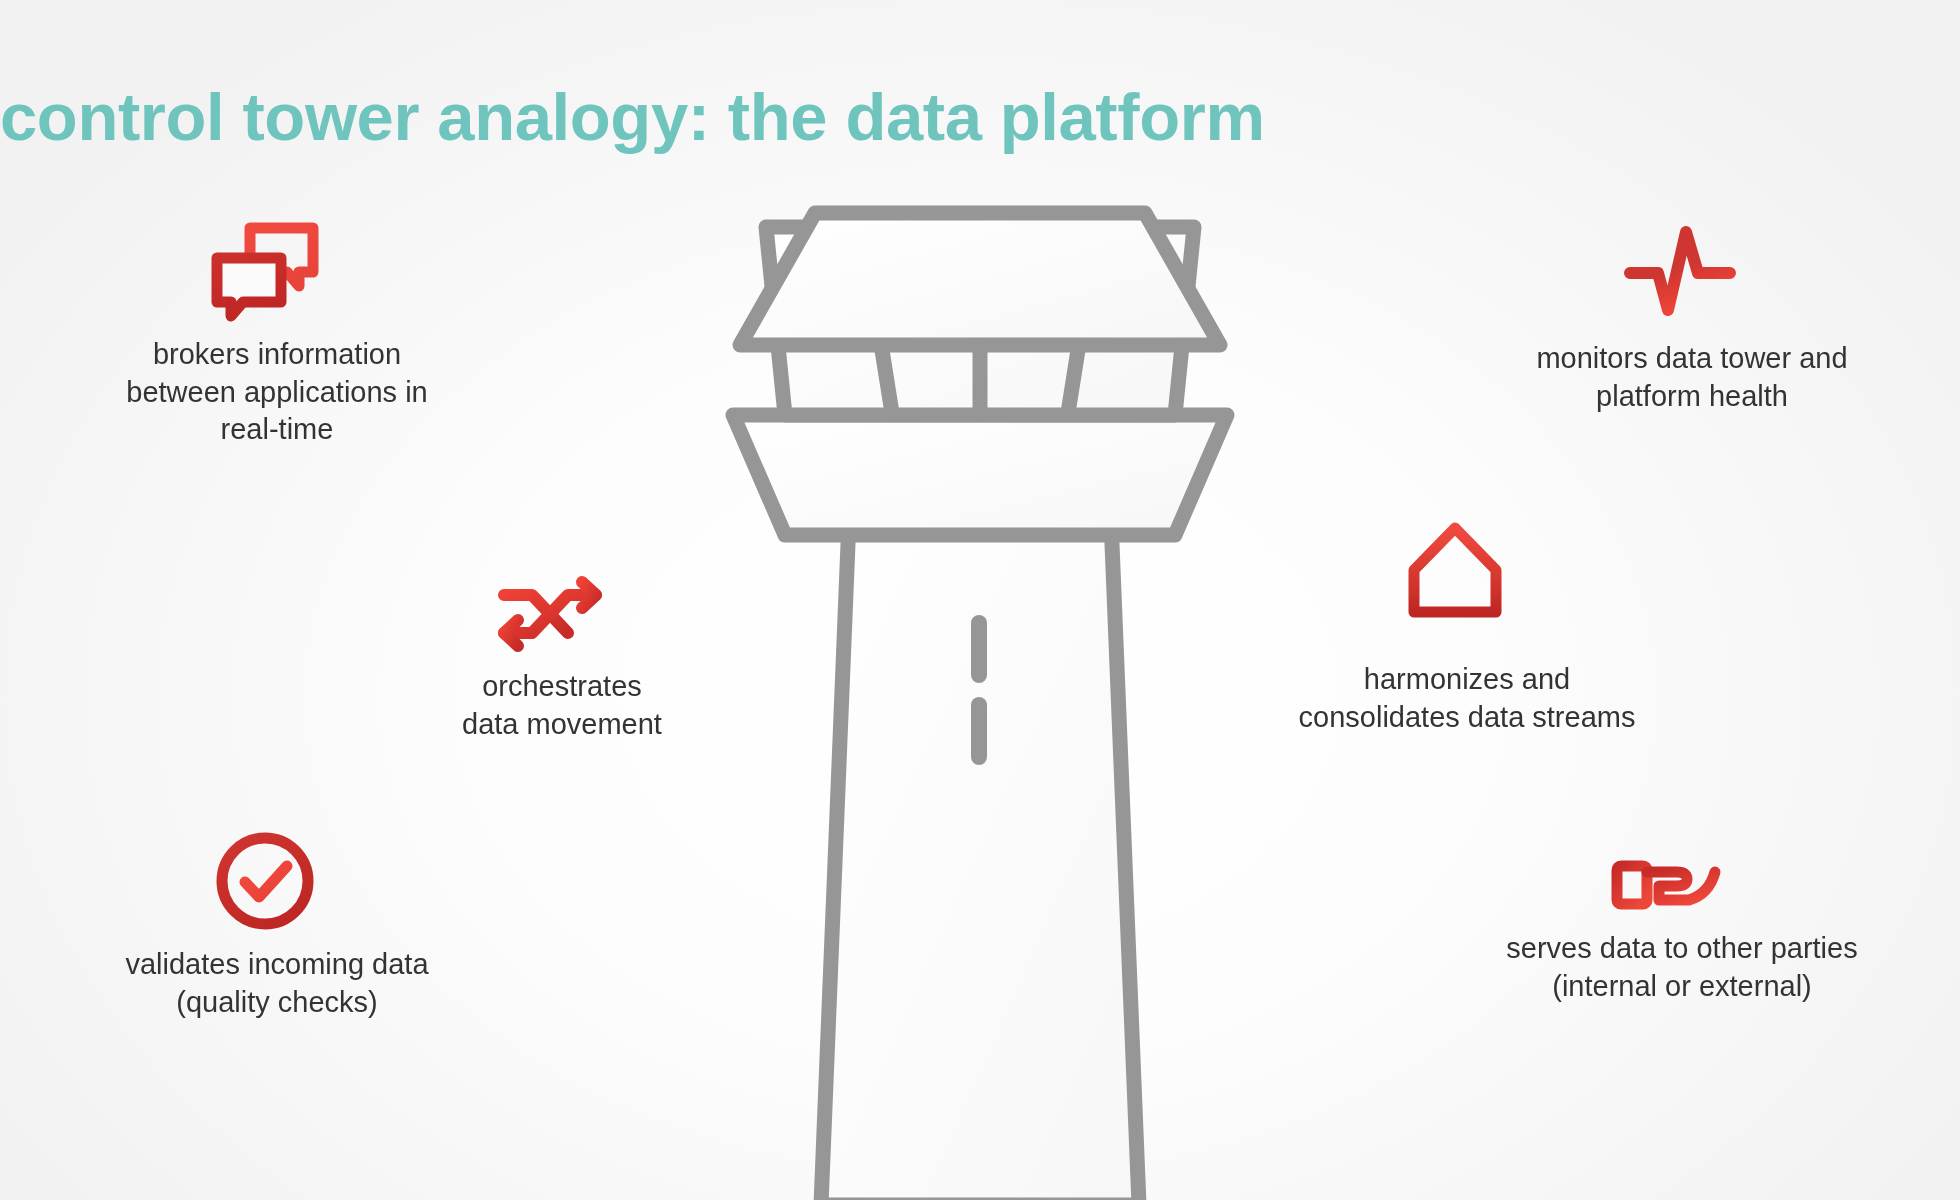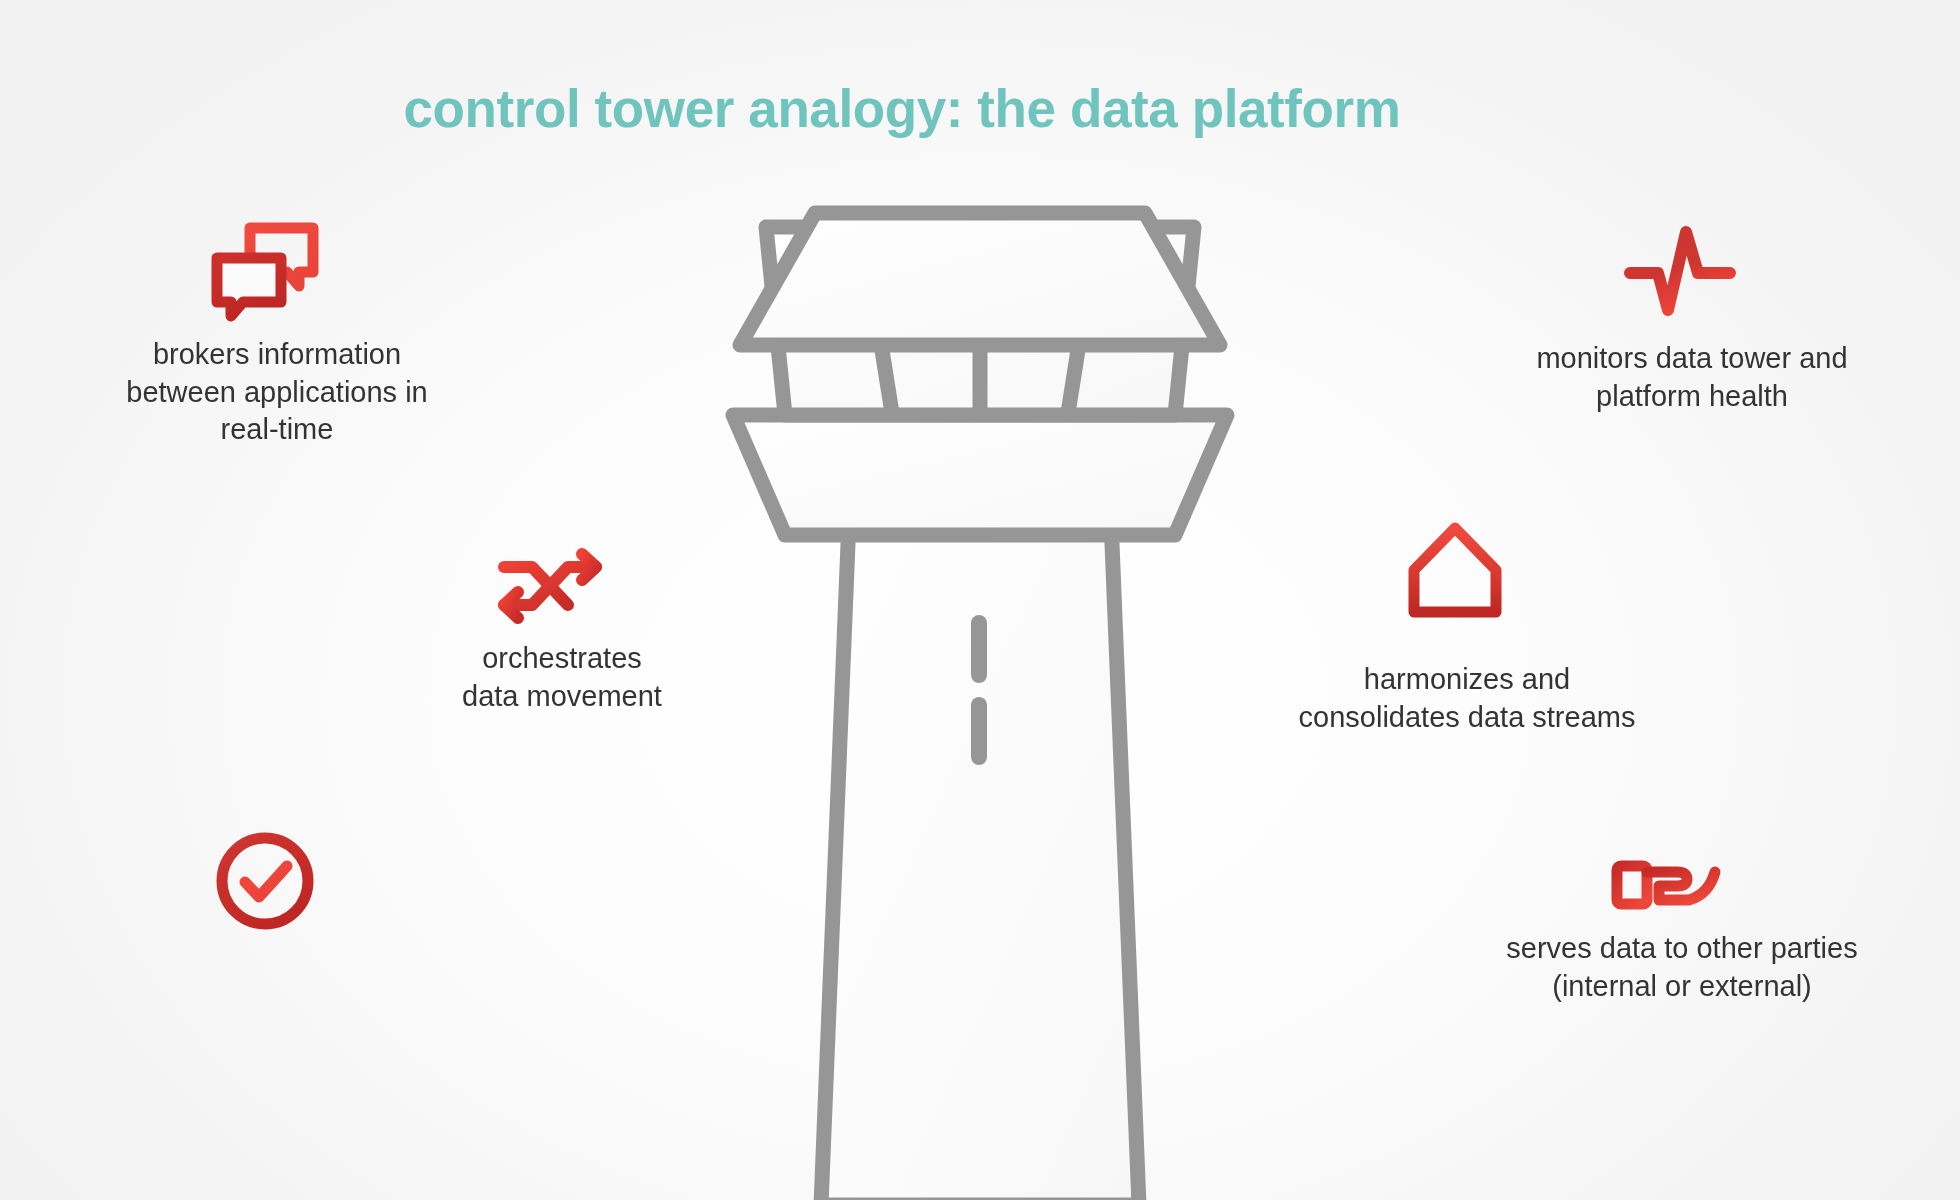--- a/index.html
+++ b/index.html
@@ -22,22 +22,22 @@
       radial-gradient(ellipse 1150px 820px at 50% 58%, #ffffff 0%, #fdfdfd 42%, #f6f6f6 78%, #f2f2f2 100%);
     overflow: hidden;
   }
 
   
   #title {
     position: absolute;
     top: 78px;
     left: 0;
     width: 1804px;
-    text-align: center;
-    font-size: 53px;
+    text-align: left;
+    font-size: 67px;
     font-weight: 700;
     letter-spacing: -0.4px;
     color: #6fc5bd;
     white-space: nowrap;
   }
 
   
   #tower {
     position: absolute;
     left: 720px;
@@ -65,21 +65,21 @@
     font-size: 29px;
     line-height: 1.30;
     color: #333333;
     text-align: center;
     white-space: pre-line;
     margin-left: 24px;
   }
 
   
   #feat-broker   { left: 30px;   top: 222px;  width: 470px; }
-  #feat-orch     { left: 350px;  top: 548px;  width: 400px; align-items: center; }
+  #feat-orch     { left: 350px;  top: 576px;  width: 400px; align-items: center; }
   #feat-validate { left: 20px;   top: 830px;  width: 490px; }
 
   
   #feat-monitor  { left: 1450px; top: 222px;  width: 460px; }
   #feat-harmon   { left: 1215px; top: 520px;  width: 480px; gap: 27px; }
   #feat-serve    { left: 1430px; top: 840px;  width: 480px; }
 </style>
 </head>
 <body>
 
@@ -180,20 +180,22 @@
           </linearGradient>
           <linearGradient id="gCheck" x1="0" y1="0" x2="1" y2="1">
             <stop offset="0%" stop-color="#f2493c"></stop>
             <stop offset="100%" stop-color="#e8413a"></stop>
           </linearGradient>
         </defs>
         <circle cx="51" cy="51" r="43" fill="none" stroke="url(#gRing)" stroke-width="11"></circle>
         <polyline points="31,52 45,67 73,36" fill="none" stroke="url(#gCheck)" stroke-width="11" stroke-linecap="round" stroke-linejoin="round"></polyline>
       </svg>
     </div>
+    <div class="caption">validates incoming data
+(quality checks)</div>
   </div>
 
   <div class="feature" id="feat-monitor">
     <div class="icon-wrap">
       <svg width="112" height="104" viewBox="0 0 112 104">
         <defs>
           <linearGradient id="gPulse" x1="0" y1="0" x2="0.5" y2="1">
             <stop offset="0%" stop-color="#d03630"></stop>
             <stop offset="55%" stop-color="#cf3531"></stop>
             <stop offset="100%" stop-color="#ee4538"></stop>

